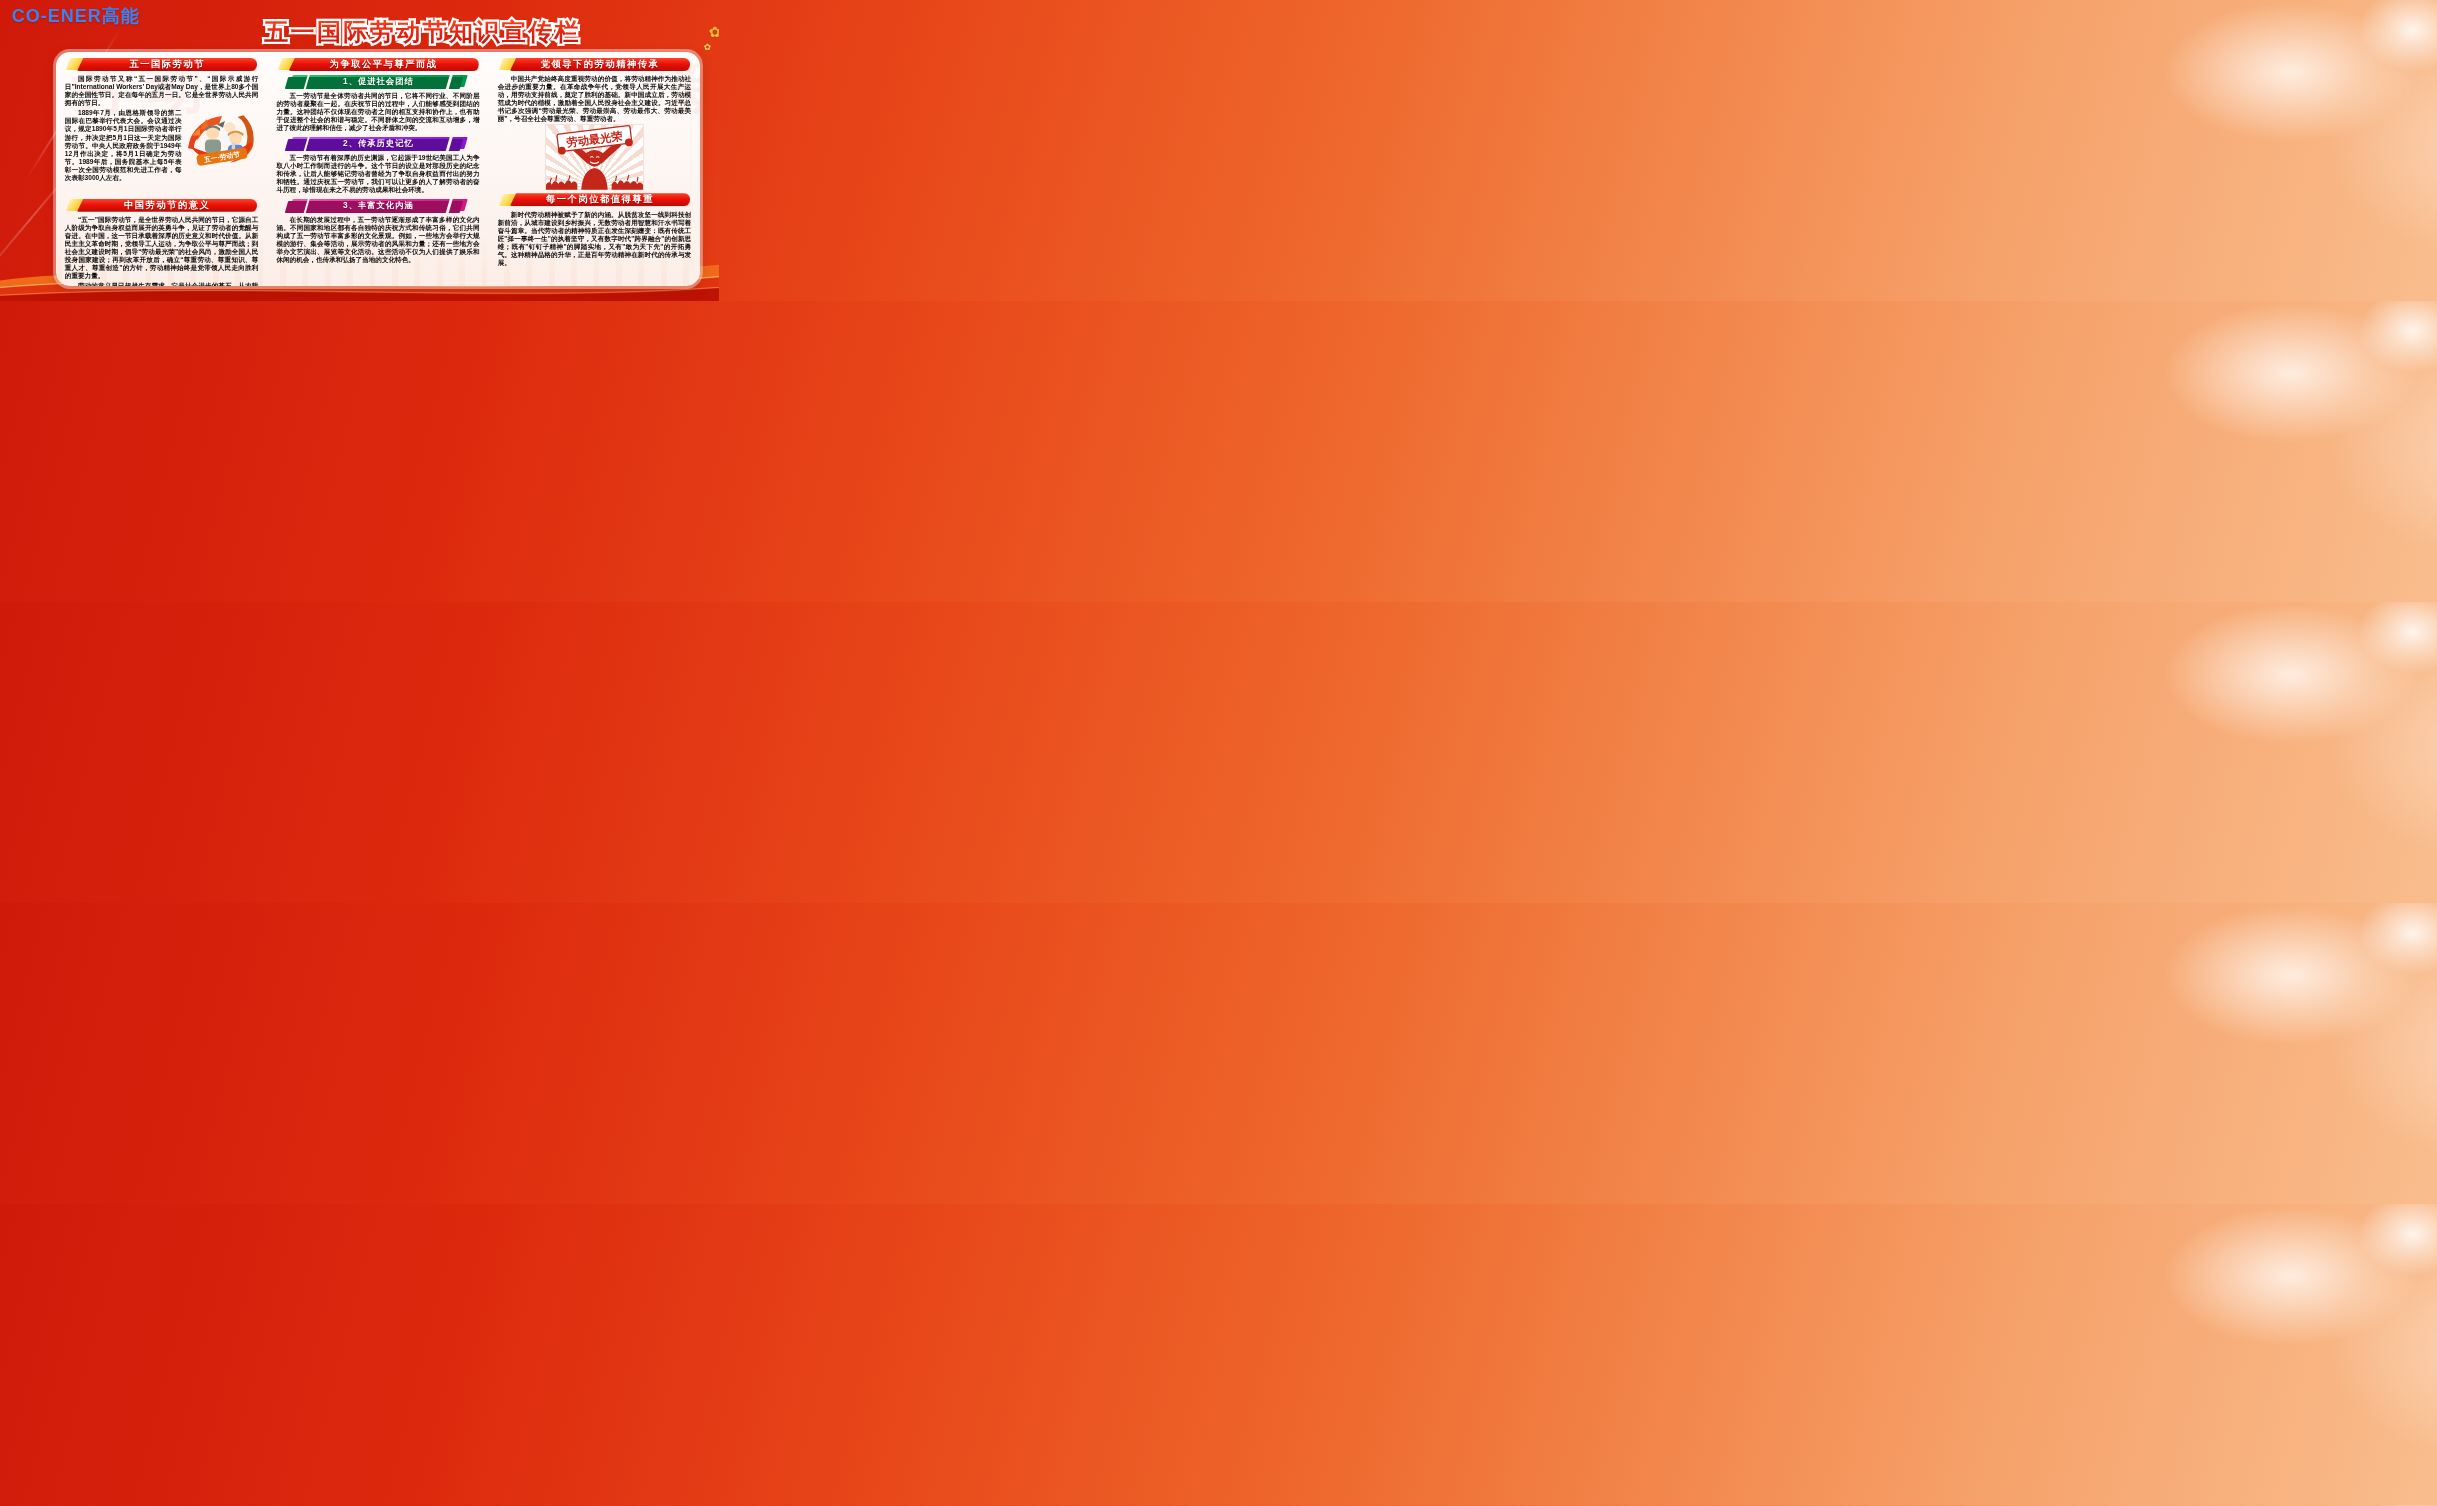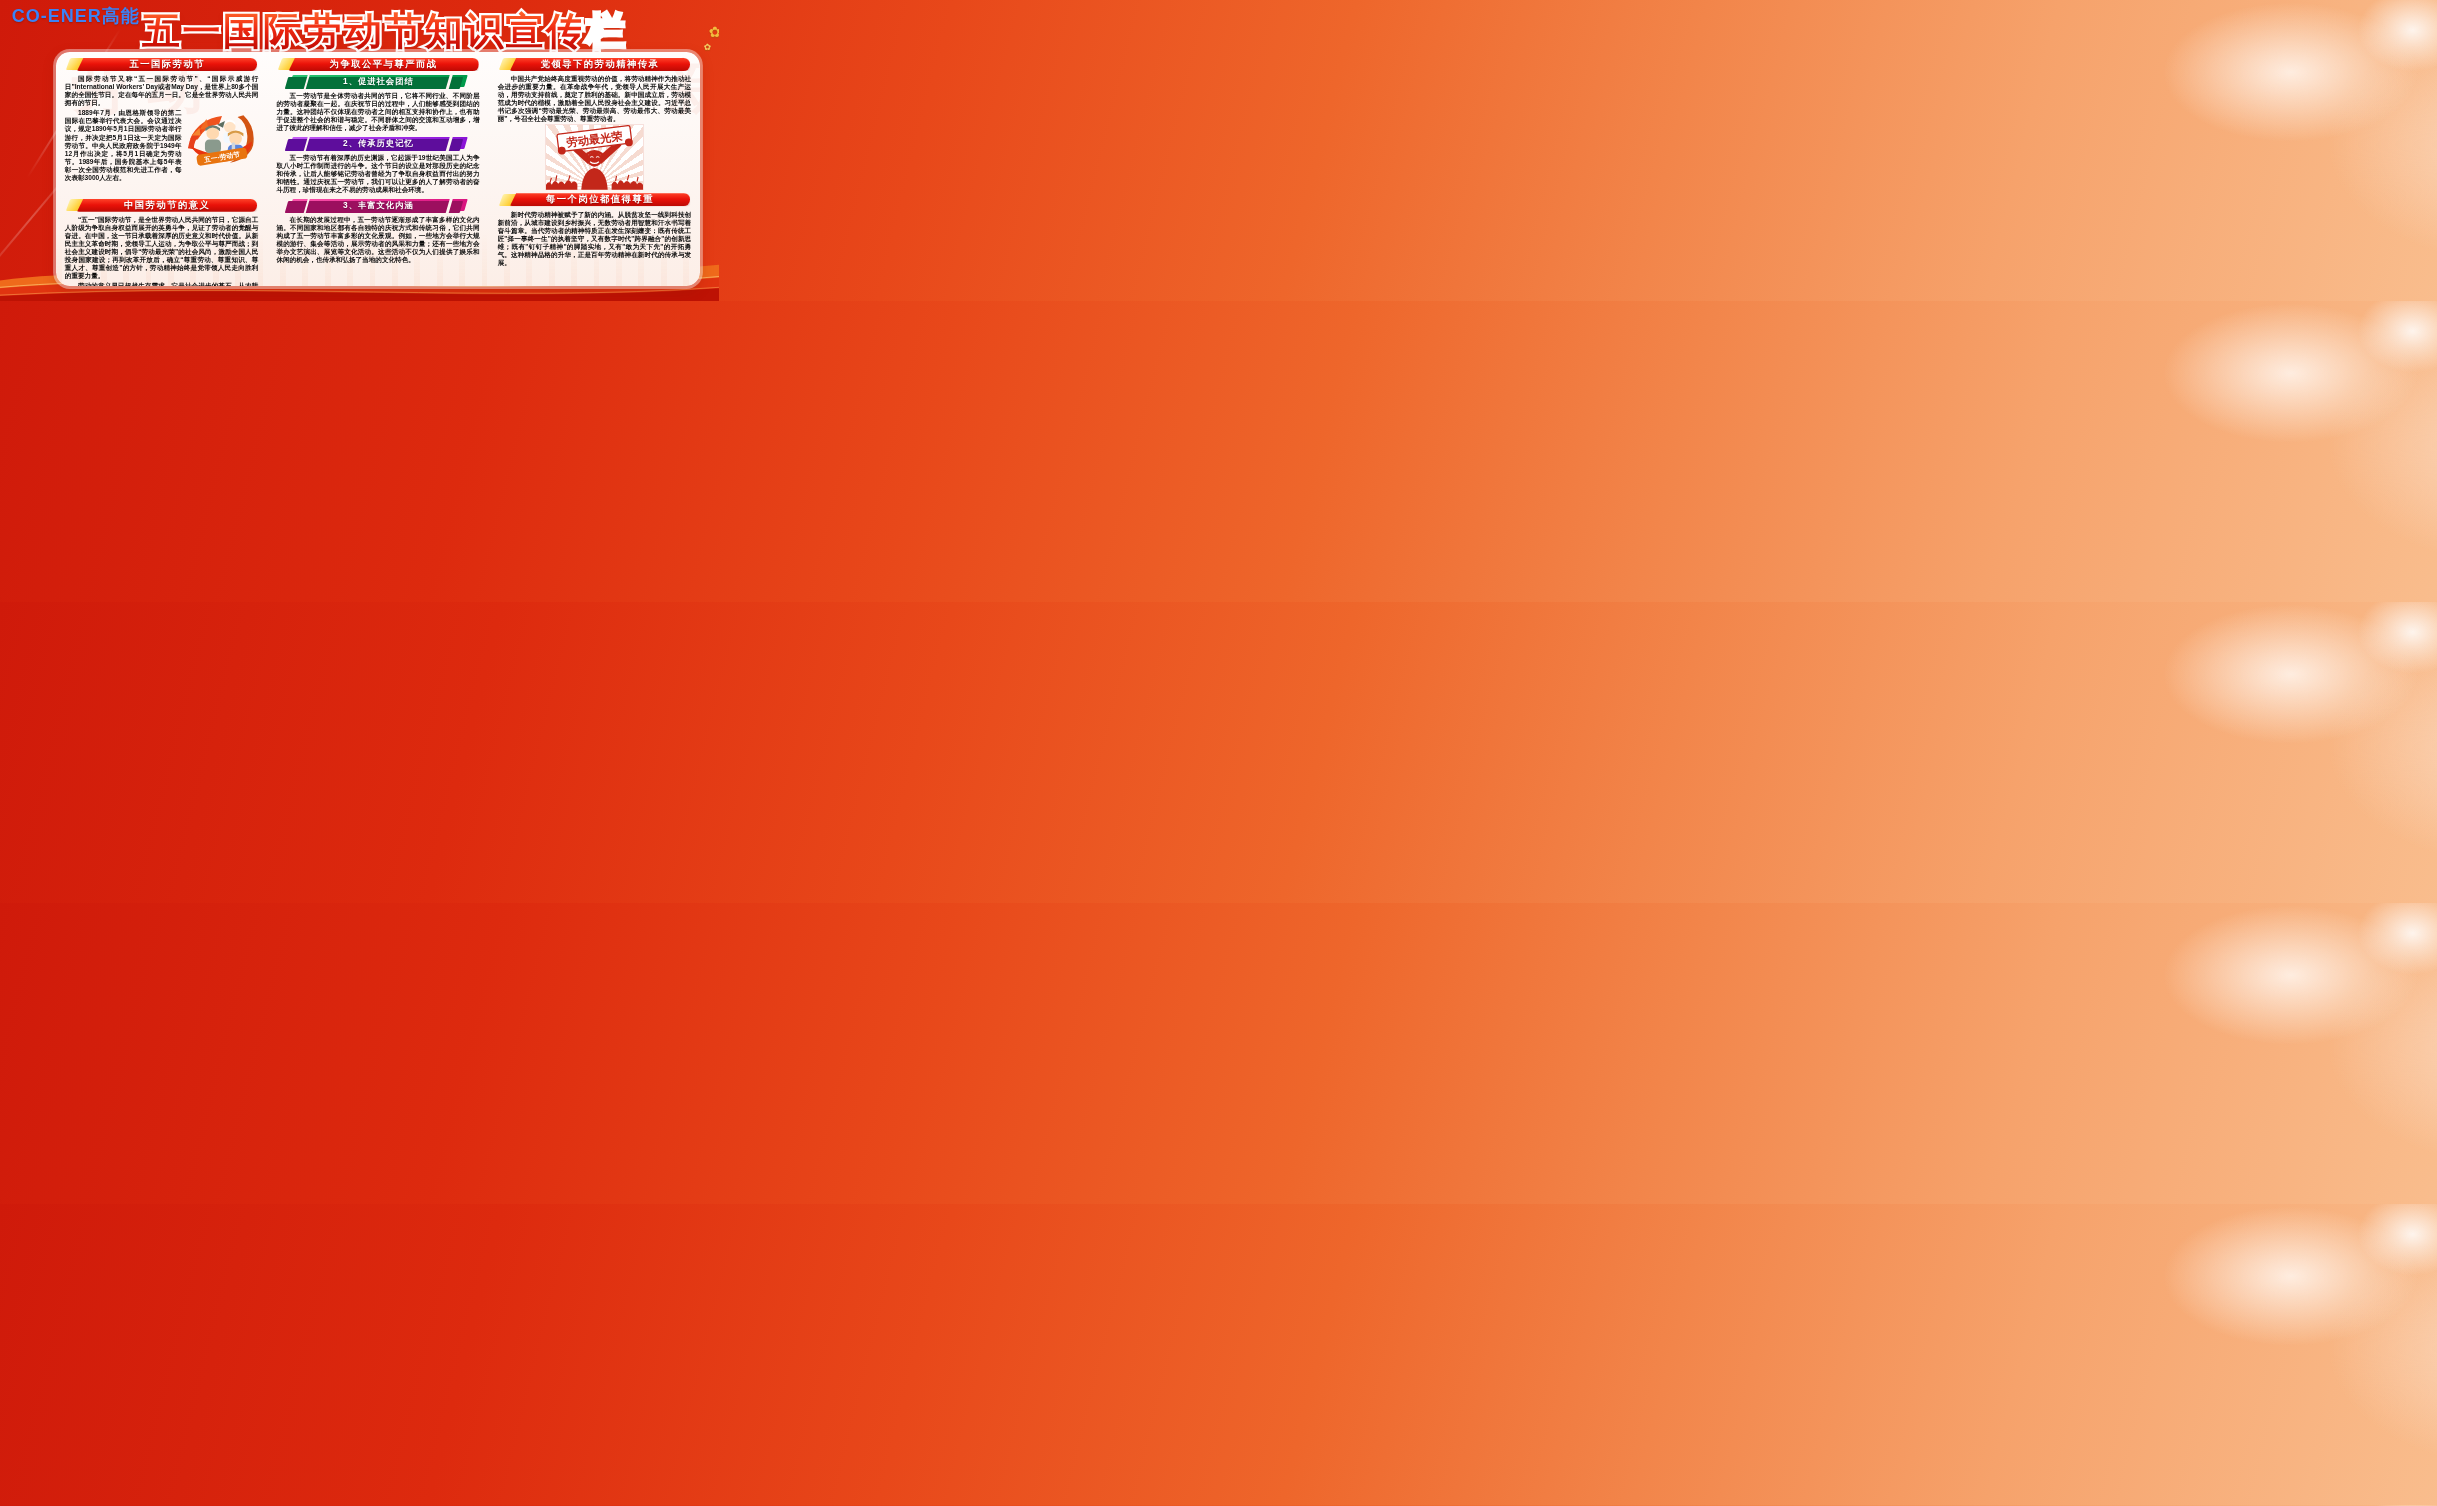--- a/index.html
+++ b/index.html
@@ -18,21 +18,21 @@
   .st2{height:205px;left:29px;top:117px;transform:rotate(40deg);opacity:.6;}
   .st3{height:146px;left:605px;top:161px;transform:rotate(55deg);opacity:.5;}
   .flower{position:absolute;color:#f2bb3e;text-shadow:0 0.5px 1px rgba(160,90,10,.6);pointer-events:none;}
   .f1{right:-2px;top:23.4px;font-size:14.6px;}
   .f2{right:7.8px;top:42px;font-size:8.8px;color:#f6cf63;}
 
   .logo{position:absolute;left:11.7px;top:3.9px;font-size:18px;font-weight:900;letter-spacing:1px;
     color:#3b82f6;text-shadow:0 1px 1.5px rgba(120,20,5,.45);}
 
   .title{position:absolute;left:142px;top:9.8px;width:439px;height:43px;text-align:right;
-    font-size:38px;font-weight:900;letter-spacing:2.4px;line-height:43px;white-space:nowrap;}
+    font-size:24px;font-weight:900;letter-spacing:2.4px;line-height:43px;white-space:nowrap;}
   .title .stroke{position:absolute;left:0;right:0;top:0;color:#fff;-webkit-text-stroke:4.4px #fff;
     text-shadow:0 3.9px 7.8px rgba(170,30,10,.35);}
   .title .fill{position:absolute;left:0;right:0;top:0;
     background:linear-gradient(180deg,#ff6a2e 0%,#f02b12 42%,#cf1208 78%,#b50d05 100%);
     -webkit-background-clip:text;background-clip:text;color:transparent;}
 
   .glow{position:absolute;left:141px;bottom:13.7px;width:371px;height:68px;z-index:1;
     background:radial-gradient(ellipse at 50% 60%, rgba(255,218,96,.95), rgba(255,176,44,.5) 52%, rgba(255,170,40,0) 74%);}
   .waves{position:absolute;left:0;bottom:0;width:719px;height:45px;z-index:1;}
 

